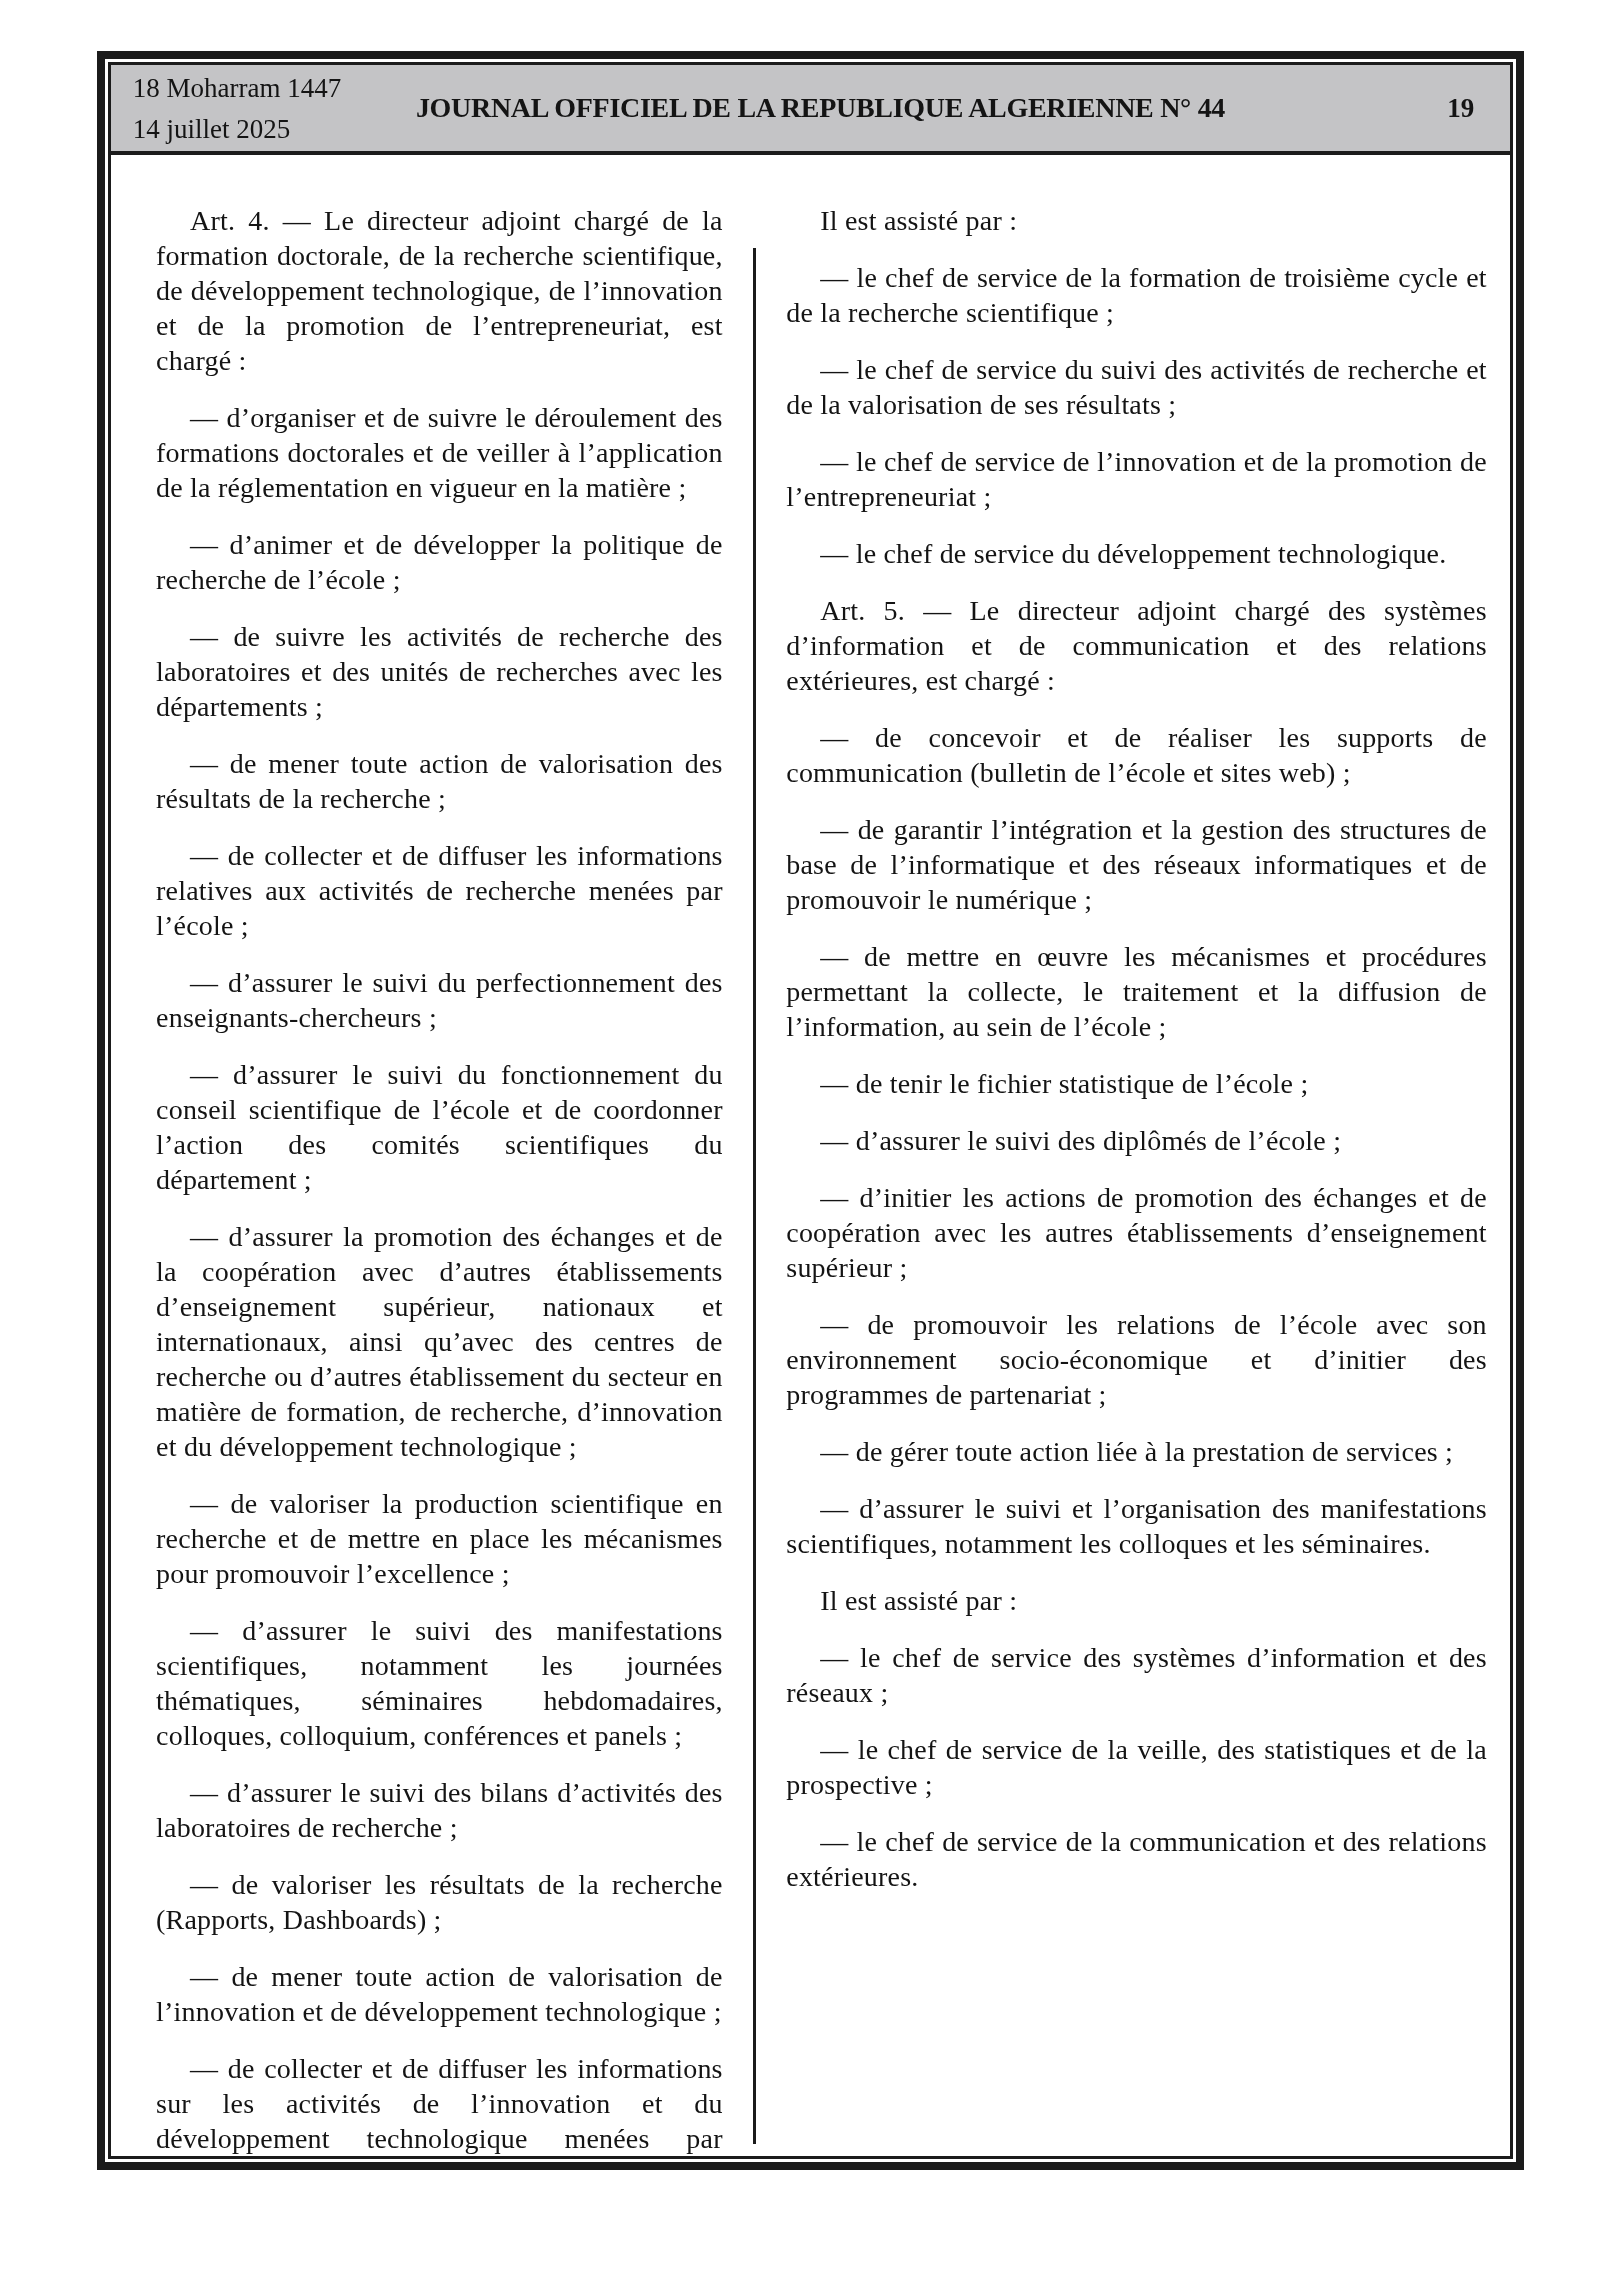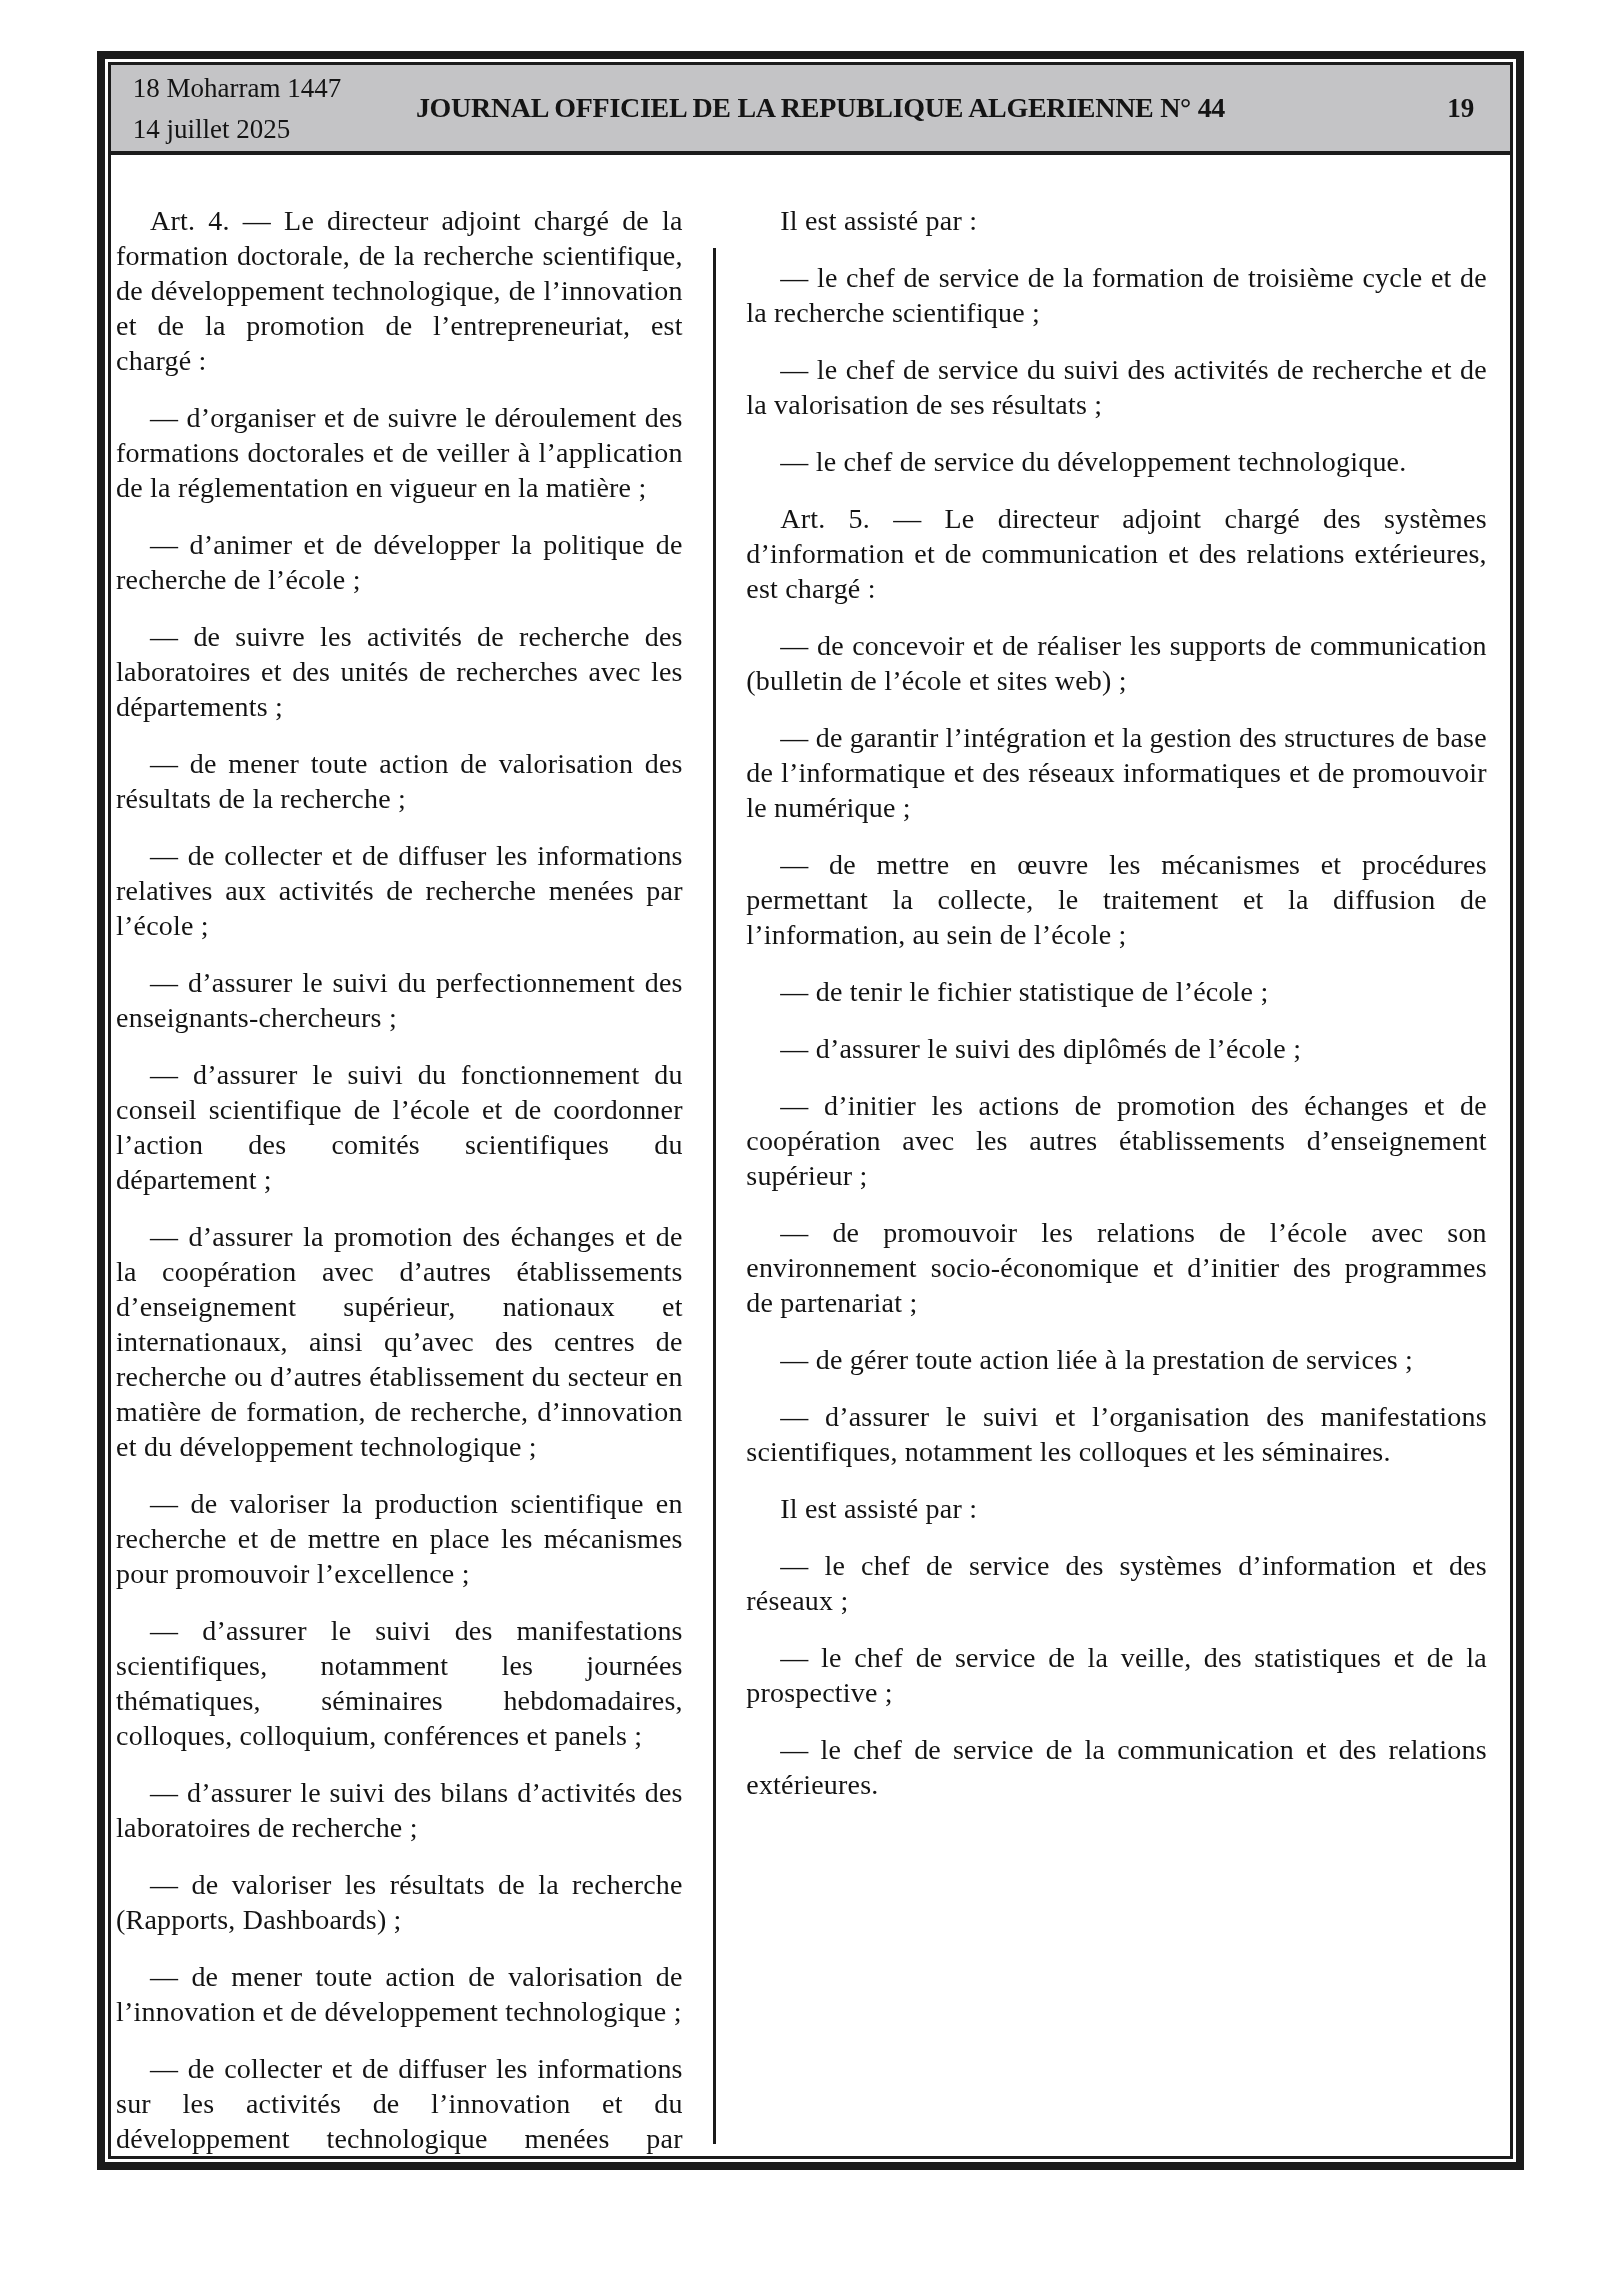--- a/index.html
+++ b/index.html
@@ -72,21 +72,21 @@
     box-sizing: border-box;
     font-size: 28px;
     line-height: 35px;
     letter-spacing: 0.2px;
     text-align: justify;
   }
   .col p {
     margin: 0 0 22px 0;
     text-indent: 34px;
   }
-  .col-left  { width: 602px; padding: 0 30px 0 5.4px; }
+  .col-left  { width: 602px; padding: 0 30px 0 5.4px; margin-left: 40px; }
   .col-right { flex: 1;      padding: 0 23.5px 0 30px; }
   .col-divider {
     width: 3.6px;
     background: #1b1b1b;
     margin: 45px 0 12.7px 0;
   }
 </style>
 </head>
 <body>
 
@@ -124,20 +124,21 @@
           <p>— de protéger toute production innovante&nbsp;;</p>
 
         </div>
 
         <div class="col-divider"></div>
 
         <div class="col col-right">
           <p>Il est assisté par&nbsp;:</p>
           <p>— le chef de service de la formation de troisième cycle et de la recherche scientifique&nbsp;;</p>
           <p>— le chef de service du suivi des activités de recherche et de la valorisation de ses résultats&nbsp;;</p>
+          <p>— le chef de service de l’innovation et de la promotion de l’entrepreneuriat&nbsp;;</p>
           <p>— le chef de service du développement technologique.</p>
           <p>Art. 5. — Le directeur adjoint chargé des systèmes d’information et de communication et des relations extérieures, est chargé&nbsp;:</p>
           <p>— de concevoir et de réaliser les supports de communication (bulletin de l’école et sites web)&nbsp;;</p>
           <p>— de garantir l’intégration et la gestion des structures de base de l’informatique et des réseaux informatiques et de promouvoir le numérique&nbsp;;</p>
           <p>— de mettre en œuvre les mécanismes et procédures permettant la collecte, le traitement et la diffusion de l’information, au sein de l’école&nbsp;;</p>
           <p>— de tenir le fichier statistique de l’école&nbsp;;</p>
           <p>— d’assurer le suivi des diplômés de l’école&nbsp;;</p>
           <p>— d’initier les actions de promotion des échanges et de coopération avec les autres établissements d’enseignement supérieur&nbsp;;</p>
           <p>— de promouvoir les relations de l’école avec son environnement socio-économique et d’initier des programmes de partenariat&nbsp;;</p>
           <p>— de gérer toute action liée à la prestation de services&nbsp;;</p>

